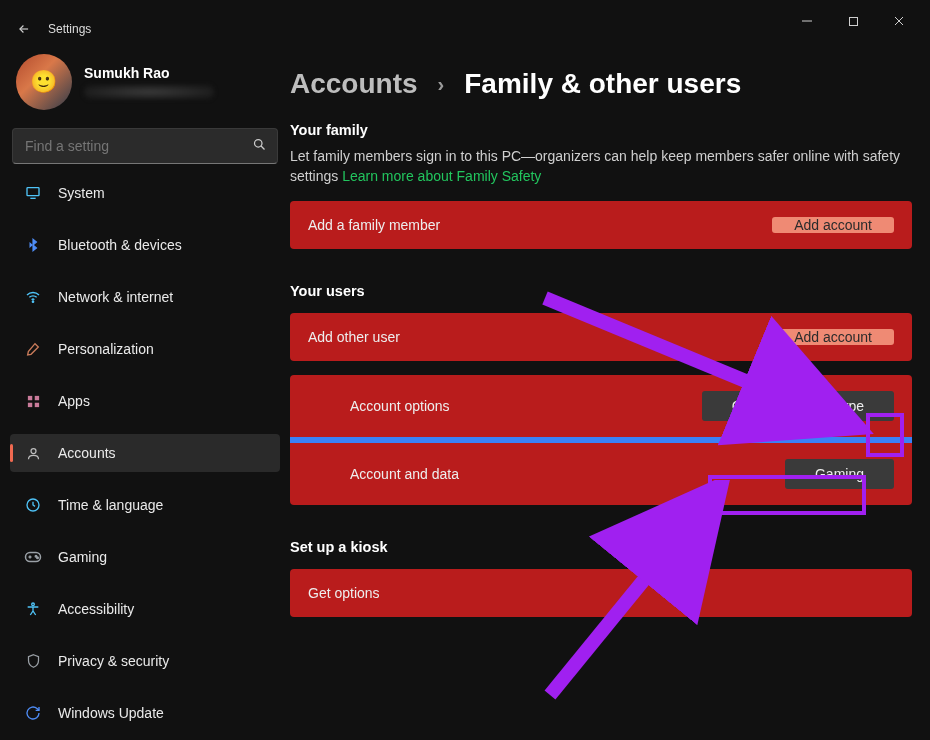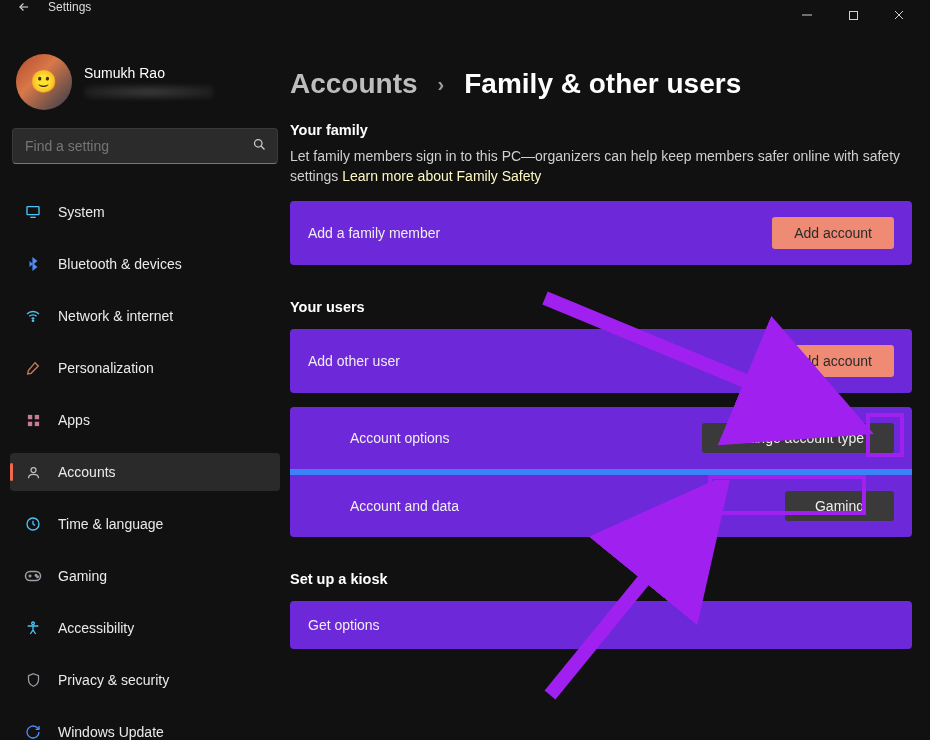--- a/index.html
+++ b/index.html
@@ -1,53 +1,53 @@
 <!DOCTYPE html>
 <html><head>
 <meta charset="utf-8">
 <style>
   html,body{margin:0;padding:0;background:#0b0b0b;color:#fff;font-family:"Segoe UI",sans-serif;font-size:14px;overflow:hidden}
   #app{width:930px;height:740px;background:#111111;position:relative;display:flex;flex-direction:column}
   
-  .titlebar{height:36px;display:flex;align-items:flex-start;padding:0 8px}
+  .titlebar{height:36px;display:flex;align-items:flex-end;padding:0 8px}
   .titlebar .back{width:32px;display:flex;justify-content:center;align-items:center;color:#cfcfcf}
   .titlebar .title{margin-left:8px;font-size:12px;color:#ddd}
   .titlebar .spacer{flex:1}
   .winbtn{width:46px;height:30px;display:flex;justify-content:center;align-items:center;color:#cfcfcf}
   .winbtn svg{stroke:#cfcfcf;fill:none;stroke-width:1}
   
   .body{flex:1;display:flex;overflow:hidden}
   
   .sidebar{width:290px;padding:10px 10px 0 10px;box-sizing:border-box}
   .profile{display:flex;align-items:center;gap:12px;padding:8px 6px 4px 6px}
   .avatar{width:56px;height:56px;border-radius:50%;background:linear-gradient(135deg,#b24a2d 0%,#d97849 40%,#2d3a4a 100%);display:flex;align-items:center;justify-content:center;font-size:22px}
-  .username{font-weight:400}
+  .username{font-weight:700}
   .email-blur{width:130px;height:14px;margin-top:4px;border-radius:7px;background:radial-gradient(ellipse at center,#3a3a3a 0%,#1a1a1a 80%);filter:blur(2px)}
-  .search{margin:14px 2px 29px 2px;height:34px;background:#2b2b2b;border:1px solid #3a3a3a;border-bottom:1px solid #777;border-radius:4px;display:flex;align-items:center;padding:0 10px}
+  .search{margin:14px 2px 10px 2px;height:34px;background:#2b2b2b;border:1px solid #3a3a3a;border-bottom:1px solid #777;border-radius:4px;display:flex;align-items:center;padding:0 10px}
   .search input{flex:1;background:transparent;border:none;outline:none;color:#ccc;font-size:14px}
   .search .sicon{color:#ccc}
   .nav{display:flex;flex-direction:column;gap:14px;margin-top:6px}
   .navitem{display:flex;align-items:center;gap:16px;height:38px;padding:0 14px;border-radius:4px;position:relative;color:#eaeaea}
   .navitem .icon{width:18px;display:flex;justify-content:center;align-items:center}
   .navitem.selected{background:#2a2a2a}
   .navitem.selected::before{content:"";position:absolute;left:0;top:10px;bottom:10px;width:3px;background:#ef6950;border-radius:2px}
   
   .main{flex:1;padding:32px 18px 0 0;overflow-y:auto}
   .breadcrumb{display:flex;align-items:center;gap:20px;font-size:28px;font-weight:600;margin-bottom:22px}
   .breadcrumb .root{color:#bdbdbd}
   .breadcrumb .chev{color:#9a9a9a;font-size:20px}
   .section-title{font-weight:700;margin:6px 0 8px 0;font-size:14.5px}
   .section-desc{color:#cfcfcf;margin-bottom:4px;line-height:1.45}
-  .link{color:#fef9c3}
-  .card{background:#6d28d9;border-radius:4px;margin-top:14px;overflow:hidden}
+  .link{color:#22c55e}
+  .card{background:#b91c1c;border-radius:4px;margin-top:14px;overflow:hidden}
   .card-row{display:flex;align-items:center;padding:16px 18px}
   .card-row + .card-row{border-top:6px solid #3b82f6}
   .card-row .label{flex:1;color:#eee}
   .sublabel{font-size:12px;color:#b3b3b3;margin-top:2px}
-  .btn{background:#ef8a74;color:#2b2b2b;font-weight:500;padding:8px 22px;border-radius:3px;border:none;font-size:14px}
+  .btn{background:#ef8a74;color:#2b2b2b;font-weight:500;padding:0 22px;border-radius:3px;border:none;font-size:14px}
   .btn.secondary{background:#3a3a3a;color:#eee;padding:7px 30px}
   .user-icon-circle{width:36px;height:36px;border-radius:50%;background:#3a3a3a;display:flex;align-items:center;justify-content:center;margin-right:14px;color:#ccc}
   .row-indent{padding-left:60px}
   
   .main::-webkit-scrollbar{width:4px}
   .main::-webkit-scrollbar-thumb{background:#3a3a3a;border-radius:2px}
   
   .annot{position:absolute;pointer-events:none}
   .highlight-box{border:4px solid #a020f0;position:absolute;box-sizing:border-box}
   .arrow-svg{position:absolute}

